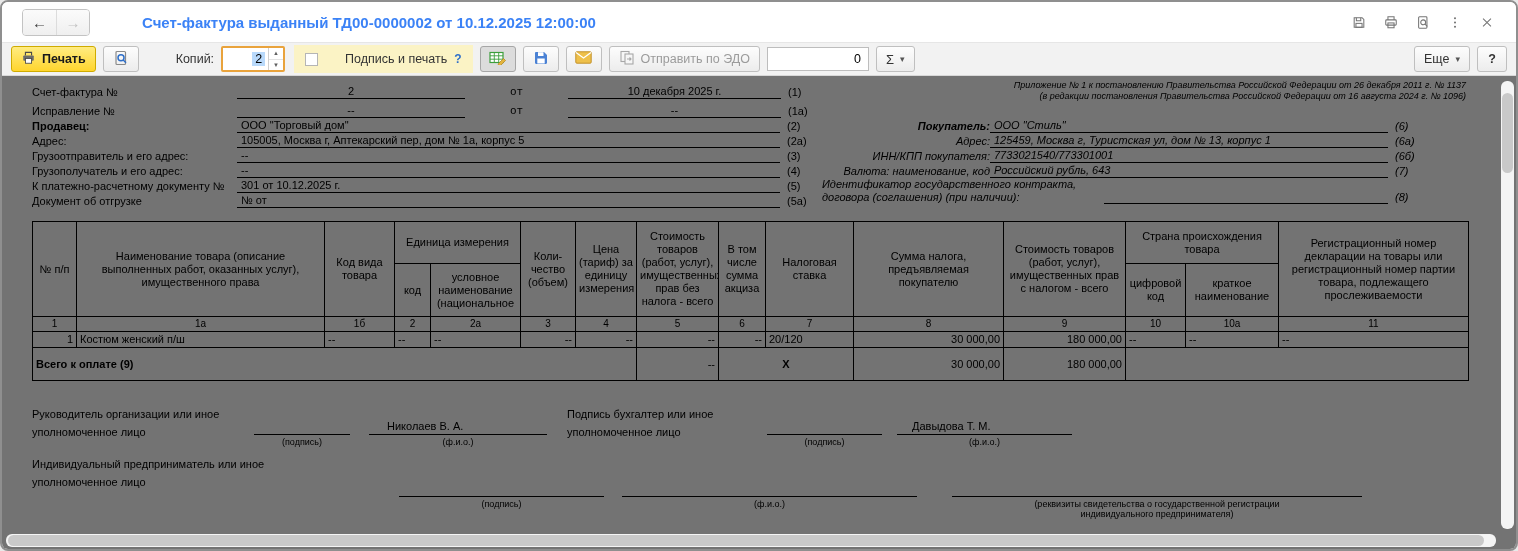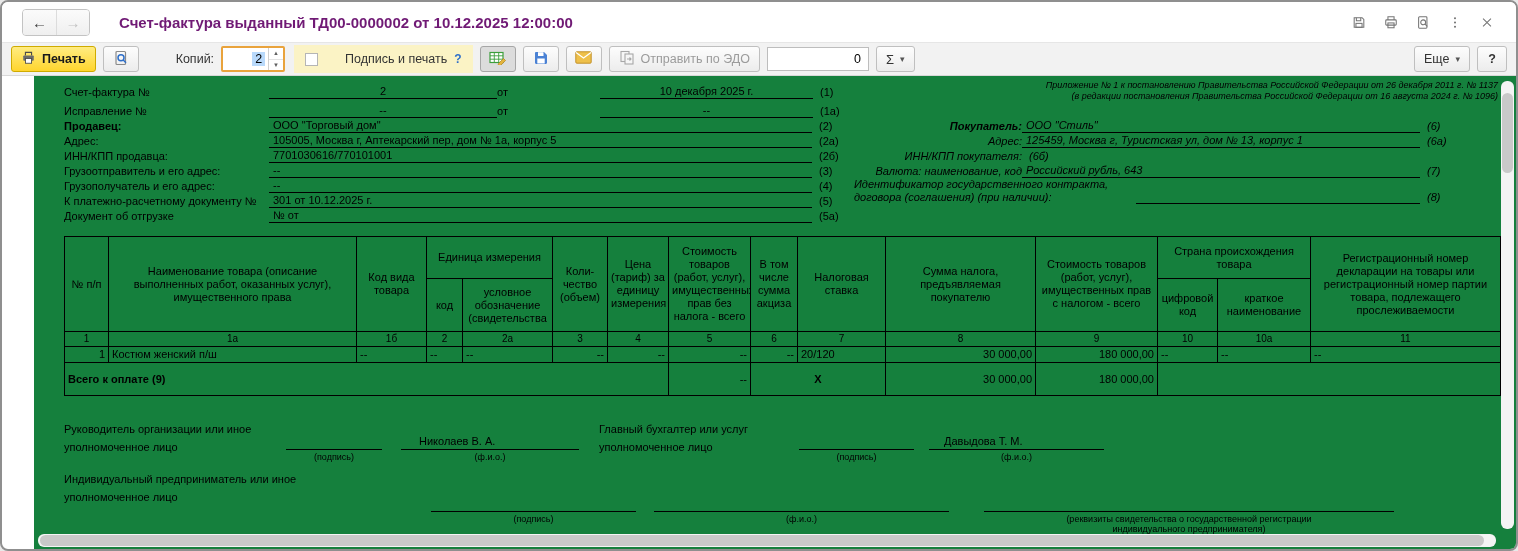--- a/index.html
+++ b/index.html
@@ -6,21 +6,21 @@
   html,body { margin:0; padding:0; background:#e9e9e9; font-family:"Liberation Sans",sans-serif; }
   .window { width:1518px; height:551px; border:2px solid #8f8f8f; border-radius:8px; overflow:hidden;
             background:#fff; display:flex; flex-direction:column; }
 
   
   .titlebar { height:40px; flex:none; display:flex; align-items:center; background:#fff; padding:0 12px; }
   .navgroup { display:flex; border:1px solid #c3c3c3; border-radius:4px; overflow:hidden; margin-left:8px; background:#f7f7f7; }
   .navbtn { width:33px; height:25px; border:none; background:linear-gradient(#fbfbfb,#efefef); font-size:15px; line-height:1; cursor:pointer; }
   .navbtn.back { color:#3c3c3c; font-weight:bold; }
   .navbtn.fwd  { color:#c2c2c2; border-left:1px solid #dcdcdc; font-weight:bold; }
-  .wtitle { margin-left:29px; font-size:15px; font-weight:bold; color:#701a75; white-space:nowrap; }
+  .wtitle { margin-left:52px; font-size:15px; font-weight:bold; color:#3b82f6; white-space:nowrap; }
   .titleicons { margin-left:auto; display:flex; align-items:center; gap:6px; padding-right:4px; }
   .tico { width:26px; height:26px; display:flex; align-items:center; justify-content:center; background:none; border:none; cursor:pointer; }
   .tico svg { stroke:#757575; fill:none; stroke-width:1.2; }
 
   
   .toolbar { height:34px; flex:none; display:flex; align-items:center; gap:7px; padding:0 9px;
              background:#f2f2f2; border-top:1px solid #e6e6e6; border-bottom:1px solid #d8d8d8; }
   .btn { height:26px; display:inline-flex; align-items:center; gap:6px; padding:0 9px; font-size:12.5px; color:#333;
          background:linear-gradient(#fdfdfd,#ececec); border:1px solid #bfbfbf; border-radius:3px; cursor:pointer; }
   .btn-print { background:linear-gradient(#ffec82,#ffd52e); border-color:#cfab00; font-weight:bold; color:#1a1a1a; }
@@ -39,34 +39,34 @@
   .helplink { color:#2e6fc9; font-size:12px; font-weight:bold; cursor:pointer; }
   .btn-edo { color:#9b9b9b; }
   .numfield { width:102px; height:24px; background:#fff; border:1px solid #bdbdbd; display:flex; align-items:center;
               justify-content:flex-end; padding:0 7px; font-size:12.5px; color:#000; }
   .sigma { font-size:13px; }
   .caret { font-size:9px; color:#555; }
   .spacer { flex:1; }
   .btn-help { width:30px; justify-content:center; font-weight:bold; }
 
   
-  .docarea { position:relative; flex:1; background:#15803d; overflow:hidden;margin-left:32px; }
+  .docarea { position:relative; flex:1; background:#737373; overflow:hidden; }
   .doccontent { position:absolute; left:30px; top:4px; width:1436px; font-size:11px; color:#000; line-height:14px; }
 
   .hdr { display:flex; }
   .hl { width:782px; flex:none; }
   .hr { width:654px; flex:none;font-style:italic; }
   .row { display:flex; align-items:flex-end; min-height:15px; }
   .row.tall { min-height:19px; }
   .lab { width:205px; flex:none; }
   .bold { font-weight:bold; }
   .line { border-bottom:1px solid #000; padding:0 4px; white-space:nowrap; overflow:hidden; }
   .w543 { width:543px; flex:none; }
   .w228 { width:228px; flex:none; text-align:center; }
-  .mid  { width:103px; flex:none; border-bottom:none; }
+  .mid  { width:103px; flex:none; text-align:center; border-bottom:none;font-family:Liberation Mono, monospace; }
   .w213 { width:213px; flex:none; text-align:center; }
   .num { width:34px; flex:none; padding-left:7px; white-space:nowrap; }
   .hr .row { padding-left:8px; }
   .hr .lab { width:168px;text-align:right; }
   .hr .line { width:398px; flex:none; }
   .hr .num { width:40px; }
   .hr .lab2 { width:282px; flex:none; line-height:13px; }
   .hr .line2 { width:284px; flex:none; }
   .regblock { font-size:9px; line-height:10.5px; text-align:right; padding-right:2px; margin-bottom:17px; height:21px; }
 
@@ -240,25 +240,20 @@
             <span class="lab bold">Продавец:</span>
             <span class="line w543">ООО "Торговый дом"</span>
             <span class="num">(2)</span>
           </div>
           <div class="row">
             <span class="lab">Адрес:</span>
             <span class="line w543">105005, Москва г, Аптекарский пер, дом № 1а, корпус 5</span>
             <span class="num">(2а)</span>
           </div>
           <div class="row">
-            <span class="lab">ИНН/КПП продавца:</span>
-            <span class="line w543">7701030616/770101001</span>
-            <span class="num">(2б)</span>
-          </div>
-          <div class="row">
             <span class="lab">Грузоотправитель и его адрес:</span>
             <span class="line w543">--</span>
             <span class="num">(3)</span>
           </div>
           <div class="row">
             <span class="lab">Грузополучатель и его адрес:</span>
             <span class="line w543">--</span>
             <span class="num">(4)</span>
           </div>
           <div class="row">
@@ -283,20 +278,21 @@
             <span class="line">ООО "Стиль"</span>
             <span class="num">(6)</span>
           </div>
           <div class="row">
             <span class="lab">Адрес:</span>
             <span class="line">125459, Москва г, Туристская ул, дом № 13, корпус 1</span>
             <span class="num">(6а)</span>
           </div>
           <div class="row">
             <span class="lab">ИНН/КПП покупателя:</span>
+            <span class="line">7733021540/773301001</span>
             <span class="num">(6б)</span>
           </div>
           <div class="row">
             <span class="lab">Валюта: наименование, код</span>
             <span class="line">Российский рубль, 643</span>
             <span class="num">(7)</span>
           </div>
           <div class="row">
             <span class="lab2">Идентификатор государственного контракта, договора (соглашения) (при наличии):</span>
             <span class="line line2"></span>
@@ -334,21 +330,21 @@
           <th rowspan="2">Стоимость товаров (работ, услуг), имущественных прав без налога - всего</th>
           <th rowspan="2">В том числе сумма акциза</th>
           <th rowspan="2">Налоговая ставка</th>
           <th rowspan="2">Сумма налога, предъявляемая покупателю</th>
           <th rowspan="2">Стоимость товаров (работ, услуг), имущественных прав с налогом - всего</th>
           <th colspan="2">Страна происхождения товара</th>
           <th rowspan="2">Регистрационный номер декларации на товары или регистрационный номер партии товара, подлежащего прослеживаемости</th>
         </tr>
         <tr class="hsub">
           <th>код</th>
-          <th>условное обозначение (свидетельства</th>
+          <th>условное наименование (национальное</th>
           <th>цифровой код</th>
           <th>краткое наименование</th>
         </tr>
         <tr class="numsrow">
           <td>1</td>
               <td>1а</td>
               <td>1б</td>
           <td>2</td>
               <td>2а</td>
               <td>3</td>
@@ -391,21 +387,21 @@
         </table>
 
       <div class="sig">
         <div class="abs sigtitle" style="left:0;top:2px;width:240px">Руководитель организации или иное уполномоченное лицо</div>
         <div class="aline" style="left:222px;width:96px;top:31px"></div>
         <div class="acap" style="left:222px;width:96px;top:34px">(подпись)</div>
         <div class="aname" style="left:355px;top:16px">Николаев В. А.</div>
         <div class="aline" style="left:337px;width:178px;top:31px"></div>
         <div class="acap" style="left:337px;width:178px;top:34px">(ф.и.о.)</div>
 
-        <div class="abs sigtitle" style="left:535px;top:2px;width:215px">Главный бухгалтер или услуг уполномоченное лицо</div>
+        <div class="abs sigtitle" style="left:535px;top:2px;width:215px">Подпись бухгалтер или иное уполномоченное лицо</div>
         <div class="aline" style="left:735px;width:115px;top:31px"></div>
         <div class="acap" style="left:735px;width:115px;top:34px">(подпись)</div>
         <div class="aname" style="left:880px;top:16px">Давыдова Т. М.</div>
         <div class="aline" style="left:865px;width:175px;top:31px"></div>
         <div class="acap" style="left:865px;width:175px;top:34px">(ф.и.о.)</div>
 
         <div class="abs sigtitle" style="left:0;top:52px;width:255px">Индивидуальный предприниматель или иное уполномоченное лицо</div>
         <div class="aline" style="left:367px;width:205px;top:93px"></div>
         <div class="acap" style="left:367px;width:205px;top:96px">(подпись)</div>
         <div class="aline" style="left:590px;width:295px;top:93px"></div>

